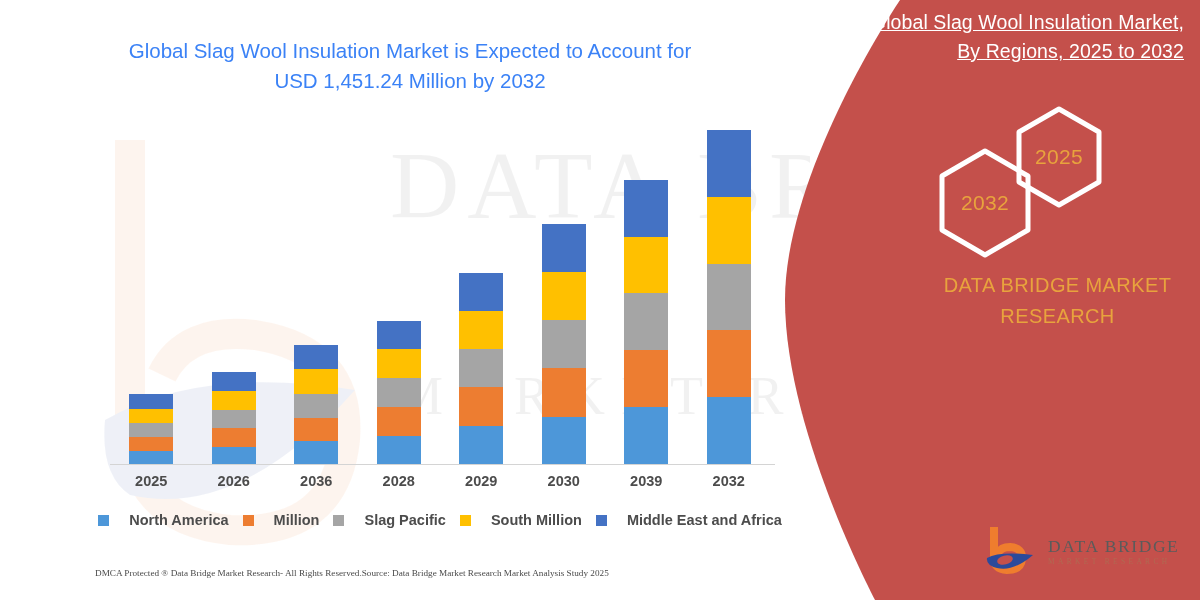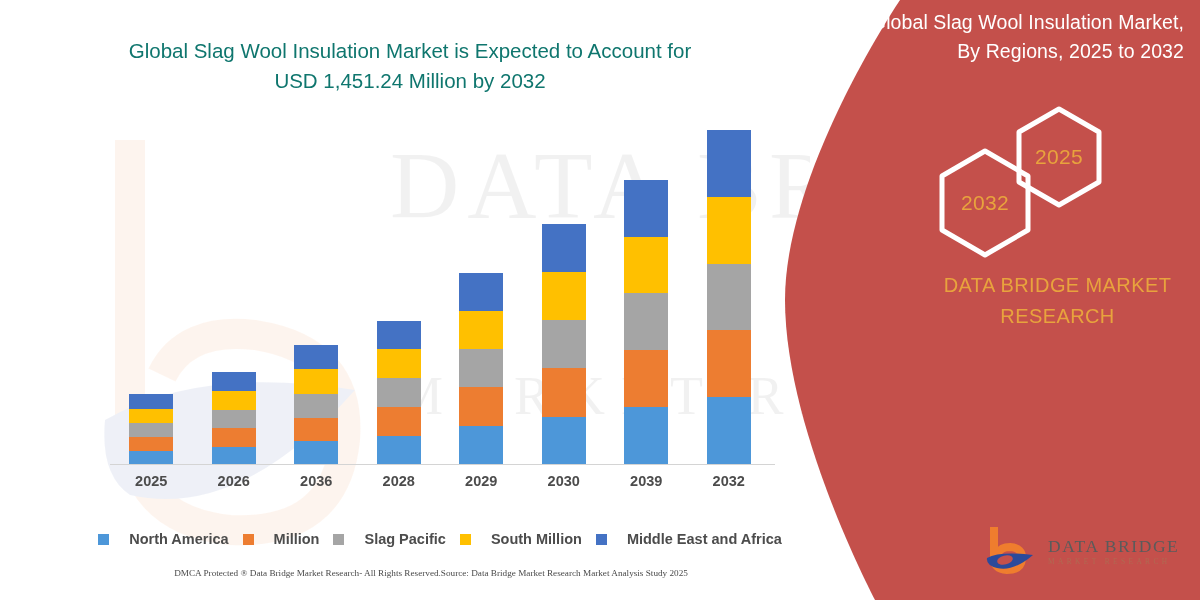--- a/index.html
+++ b/index.html
@@ -34,20 +34,21 @@
     top: 8px; right: 16px;
     width: 348px;
     text-align: right;
     color: #ffffff;
     font-size: 19.5px;
     line-height: 29px;
     font-weight: 400;
     letter-spacing: 0.1px;
     z-index: 7;
     white-space: pre-line;
+    text-decoration: underline;
   }
 
   
   .hex-group { position: absolute; top: 105px; left: 925px; z-index: 7; }
   .hex {
     position: absolute;
     display: flex; align-items: center; justify-content: center;
   }
   .hex svg { position: absolute; inset: 0; }
   .hex-label {
@@ -102,21 +103,21 @@
     top: 0; left: 0;
     width: 810px; height: 600px;
     z-index: 2;
   }
 
   .main-title {
     position: absolute;
     top: 36px; left: 60px;
     width: 700px;
     text-align: center;
-    color: #0f766e;
+    color: #3b82f6;
     font-size: 20.5px;
     line-height: 30px;
     font-weight: 400;
     white-space: pre-line;
   }
 
   
   .watermark {
     position: absolute;
     inset: 0;
@@ -202,36 +203,36 @@
   .legend {
     position: absolute;
     left: 105px; top: 512px;
     width: 670px;
     display: flex;
     justify-content: center;
     align-items: center;
     gap: 14px;
     z-index: 4;
   }
-  .legend-item { display: flex; align-items: center; gap: 20px; margin-top: 19px; }
+  .legend-item { display: flex; align-items: center; gap: 20px; }
   .legend-swatch { width: 11px; height: 11px; flex: none; }
   .legend-label {
     font-size: 14.5px;
     font-weight: bold;
     color: #4c4c4c;
     white-space: nowrap;
   }
 
   
   .footer {
     position: absolute;
     left: 95px; top: 568px;
     width: 690px;
     display: flex;
-    justify-content: center;
+    justify-content: flex-start;
     align-items: center;
     z-index: 4;
   }
   .footer-text {
     font-size: 9.2px;
     color: #4a4a4a;
     font-family: "Liberation Serif", serif;
     white-space: nowrap;
   }
   .footer-left { margin-left: 0px; }

